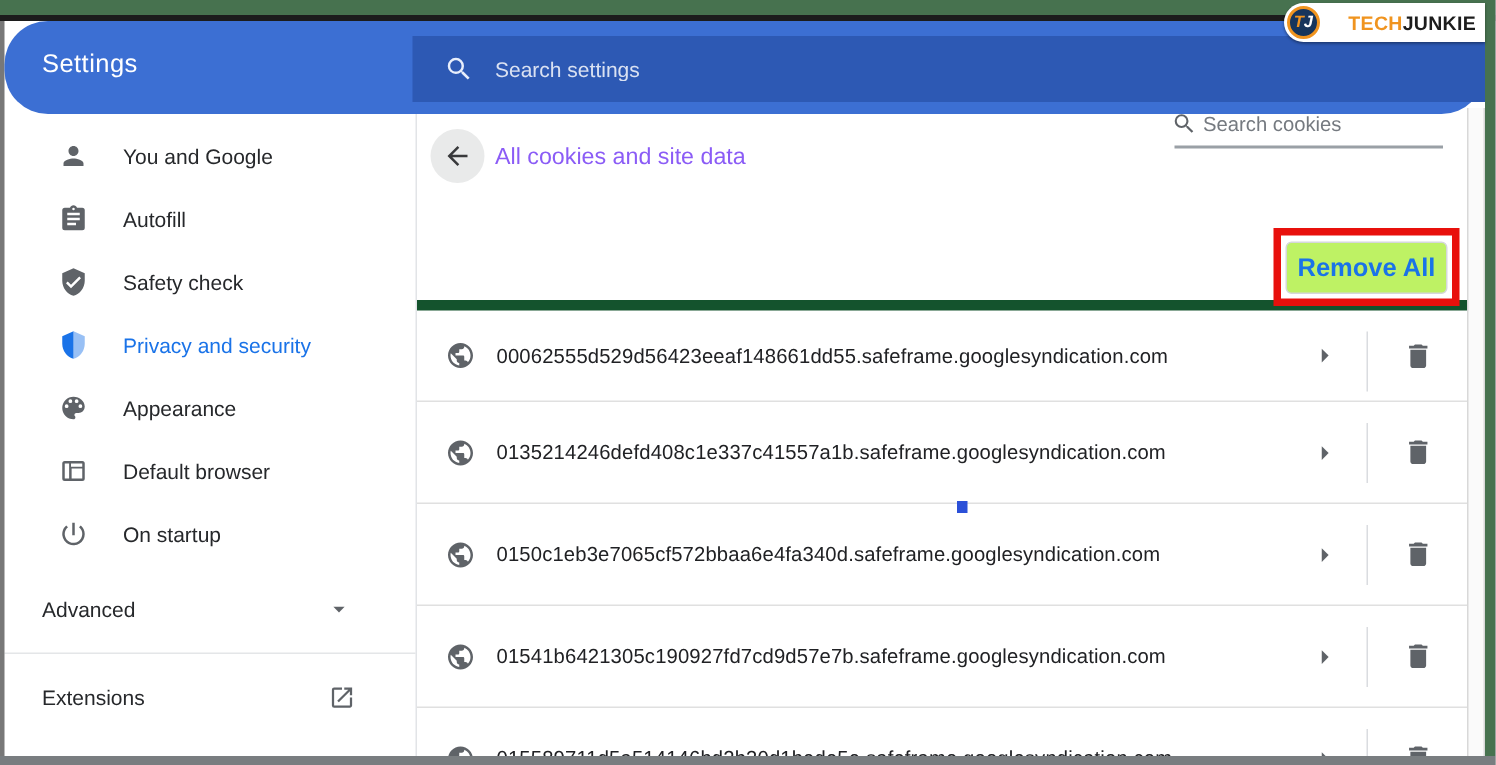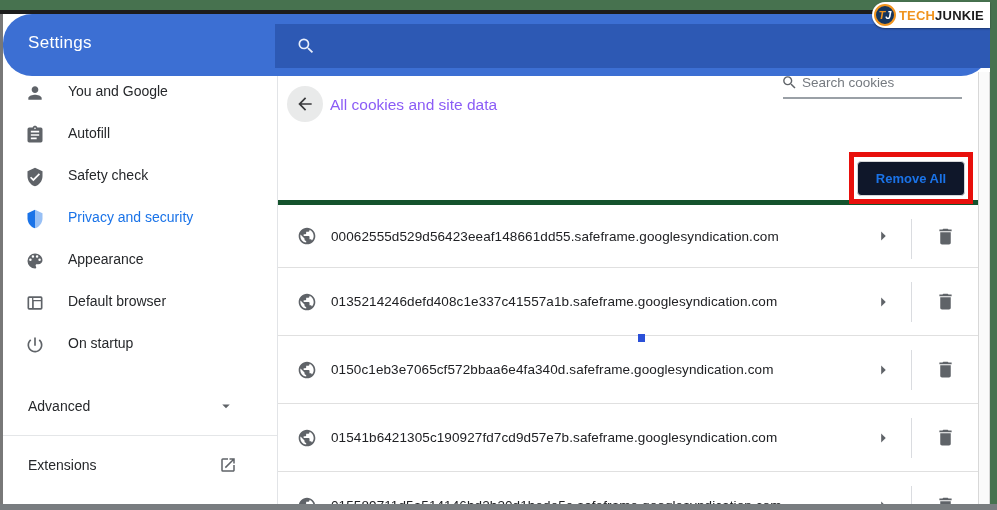--- a/index.html
+++ b/index.html
@@ -13,37 +13,37 @@
   .frame-right  { position:absolute; right:0; top:0; width:7px; height:504px; background:#47724f; }
   .frame-bottom { position:absolute; left:0; top:504px; width:997px; height:6px; background:#797d80; }
 
   
   .brand { position:absolute; top:2px; right:7px; height:26px; background:#fff; border-radius:14px 0 0 14px;
            display:flex; align-items:center; padding:0 6px 0 2px; z-index:30; box-shadow:0 1px 2px rgba(0,0,0,.4); }
   .brand-circle { width:22px; height:22px; border-radius:50%; background:#16355c; border:2px solid #f0941f;
                   color:#fff; font-size:11px; font-weight:bold; font-style:italic;
                   display:flex; align-items:center; justify-content:center; }
   .brand-circle .t { color:#f0941f; } .brand-circle .j { color:#fff; }
-  .brand-text { font-size:13px; font-weight:bold; letter-spacing:.2px; margin-left:3px; }
+  .brand-text { font-size:13px; font-weight:bold; letter-spacing:.2px; margin-left:19px; }
   .brand-text .tech { color:#f0941f; } .brand-text .junkie { color:#1c1c1c; }
 
   
   .header { position:absolute; left:3px; top:14px; width:987px; height:62px; background:#3c6fd3; z-index:5;border-radius:29px; }
   .header-title { position:absolute; left:25px; top:19px; color:#fff; font-size:17px; font-weight:500; letter-spacing:.3px; }
   .header-search { position:absolute; left:272px; top:10px; right:0; height:44px; background:#2d59b4;
                    display:flex; align-items:center; padding-left:21px; }
   .header-search .icon { width:20px; height:20px; color:#e8eefb; }
   .header-search input { background:transparent; border:none; outline:none; margin-left:14px; width:400px;
                          font-size:14px; color:#fff; font-family:"Liberation Sans", sans-serif; }
   .header-search input::placeholder { color:rgba(255,255,255,.82); }
 
   
   .sidebar { position:absolute; left:3px; top:72px; width:274px; height:432px; background:#fff; padding-top:11px; }
   .sidebar-divider-v { position:absolute; left:277px; top:72px; width:1px; height:432px; background:#e2e4e7; }
-  .nav-item { height:42px; display:flex; padding-left:22px; cursor:pointer; }
+  .nav-item { height:42px; display:flex; align-items:center; padding-left:36px; cursor:pointer; }
   .nav-item .icon { width:20px; height:20px; color:#5f6368; flex:none; }
   .nav-item .label { margin-left:23px; font-size:14px; font-weight:500; color:#26282b; }
   .nav-item.selected .icon, .nav-item.selected .label { color:#1a73e8; }
   .nav-advanced { height:42px; margin-top:8px; display:flex; align-items:center; justify-content:space-between;
                   padding:0 42px 0 25px; cursor:pointer;gap:22px; }
   .nav-advanced .label { font-size:14px; font-weight:500; color:#26282b; }
   .nav-advanced .icon { width:18px; height:18px; color:#5f6368; }
   .sidebar-hr { border:none; border-top:1px solid #e4e6e8; margin:8px 0 0 0; }
   .nav-extensions { height:42px; margin-top:8px; display:flex; align-items:center; justify-content:space-between;
                     padding:0 40px 0 25px; cursor:pointer; }
@@ -57,30 +57,30 @@
   .page-title { position:absolute; left:330px; top:96px; font-size:15.5px; font-weight:500; color:#8b5cf6; }
   .cookie-search { position:absolute; left:781px; top:74px; width:181px; }
   .cookie-search-row { display:flex; align-items:center; }
   .cookie-search .icon { width:17px; height:17px; color:#5f6368; flex:none; }
   .cookie-search input { border:none; outline:none; margin-left:4px; width:150px; font-size:13.5px; color:#202124;
                          font-family:"Liberation Sans", sans-serif; background:transparent; }
   .cookie-search input::placeholder { color:#757a80; }
   .cookie-search .underline { margin-top:6px; margin-left:2px; height:2px; background:#9aa0a6; width:179px; }
 
   
-  .remove-all { position:absolute; left:857px; top:161px; width:108px; height:35px; background:#0f172a;
-                border:1px solid #d5d7da; border-radius:4px; color:#1a73e8; font-size:13px; font-weight:600;
+  .remove-all { position:absolute; left:857px; top:161px; width:108px; height:35px; background:#bef264;
+                border:1px solid #d5d7da; border-radius:4px; color:#1a73e8; font-size:17px; font-weight:600;
                 font-family:"Liberation Sans", sans-serif; cursor:pointer; }
   .annotation-box { position:absolute; left:849px; top:152px; width:124px; height:52px;
                     border:5px solid #e8100c; pointer-events:none; z-index:20; }
 
   
   .cookie-list { position:absolute; left:278px; top:200px; width:700px; }
   .cookie-row { position:relative; height:68px; border-bottom:1px solid #e0e0e0; display:flex; align-items:center; }
-  .cookie-row:first-of-type { border-top:5px solid #14532d; }
+  .cookie-row:first-of-type { border-top:7px solid #14532d; }
   .cookie-row .globe { width:20px; height:20px; color:#5f6368; margin-left:19px; flex:none; }
   .cookie-row .domain { margin-left:14px; font-size:13.5px; color:#202124; letter-spacing:.1px; }
   .cookie-row .expand { position:absolute; right:84px; width:22px; height:22px; color:#5f6368;
                         background:none; border:none; cursor:pointer; padding:0; }
   .cookie-row .vsep { position:absolute; right:66px; top:14px; width:1px; height:40px; background:#dadce0; }
   .cookie-row .trash { position:absolute; right:22px; width:21px; height:21px; color:#5f6368;
                        background:none; border:none; cursor:pointer; padding:0; }
   .icon svg, .expand svg, .trash svg, .globe svg { width:100%; height:100%; display:block; }
 
   
@@ -105,20 +105,21 @@
   </div>
 
   <div class="header">
     <div class="header-title">Settings</div>
     <div class="header-search">
       <span class="icon">
           <svg viewBox="0 0 24 24" fill="currentColor">
             <path d="M15.5 14h-.79l-.28-.27A6.47 6.47 0 0 0 16 9.5 6.5 6.5 0 1 0 9.5 16c1.61 0 3.09-.59 4.23-1.57l.27.28v.79l5 4.99L20.49 19l-4.99-5zm-6 0C7 14 5 12 5 9.5S7 5 9.5 5 14 7 14 9.5 12 14 9.5 14z"></path>
           </svg>
         </span>
+      <input type="text" placeholder="Search settings" style="">
     </div>
   </div>
 
   <div class="sidebar">
     <nav>
 
         <div class="nav-item">
           <span class="icon">
             <svg viewBox="0 0 24 24" fill="currentColor">
               <path d="M12 12c2.21 0 4-1.79 4-4s-1.79-4-4-4-4 1.79-4 4 1.79 4 4 4zm0 2c-2.67 0-8 1.34-8 4v2h16v-2c0-2.66-5.33-4-8-4z"></path>

